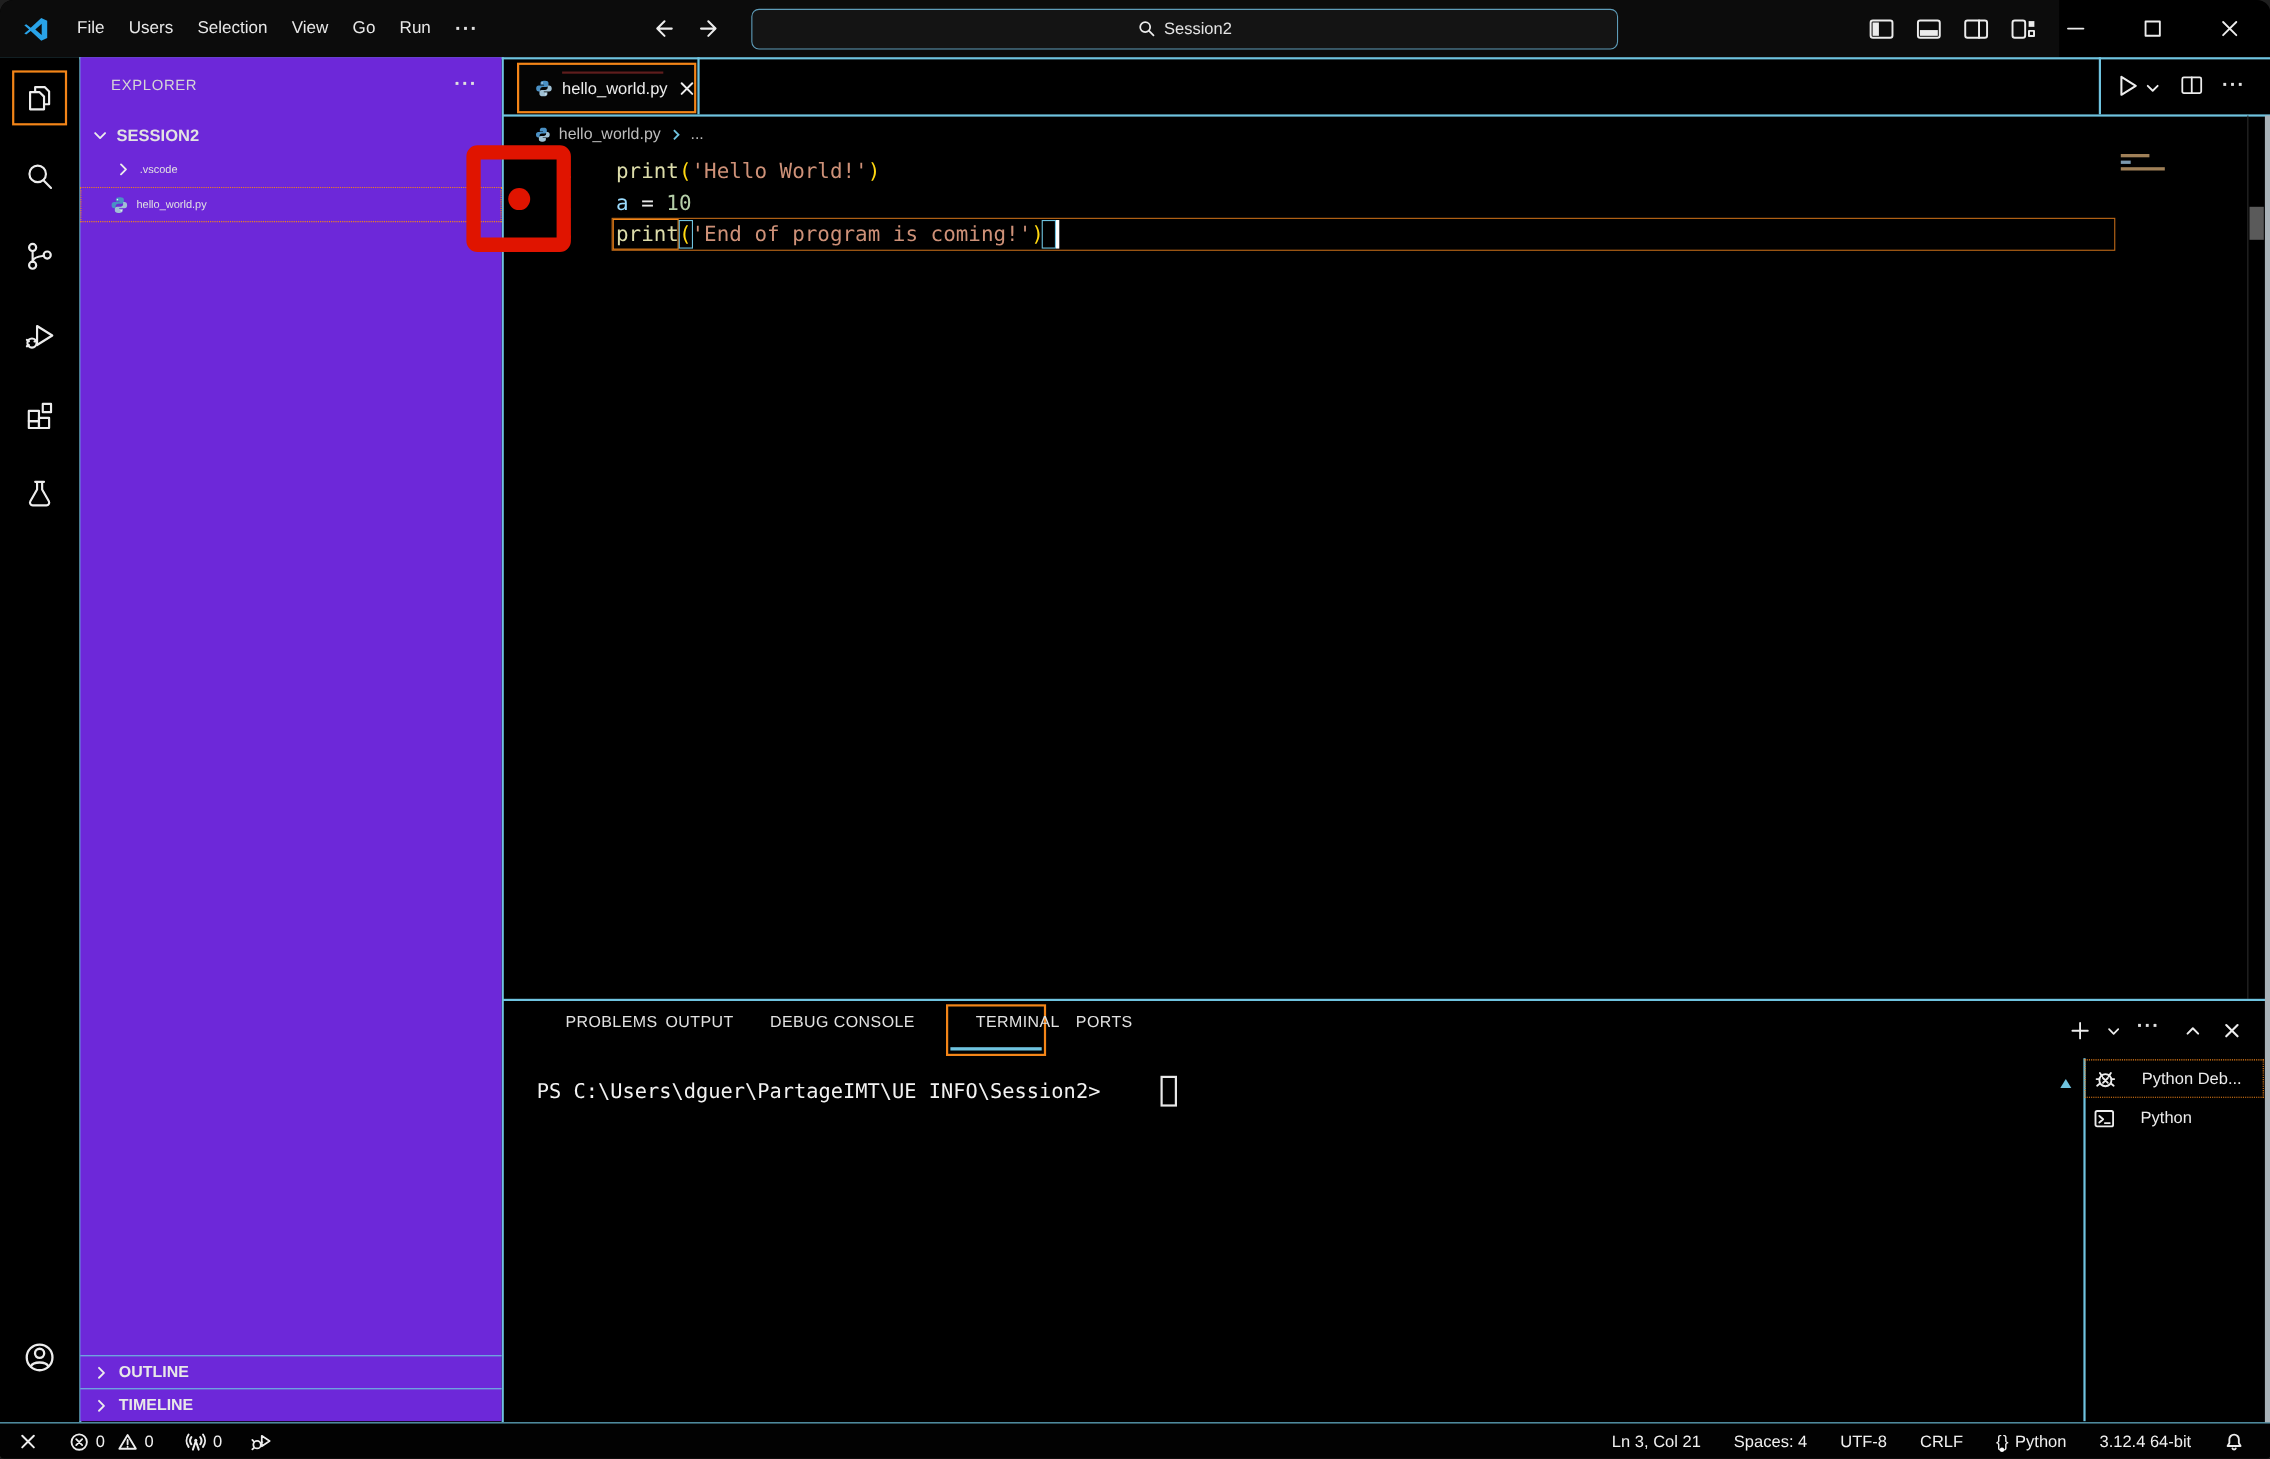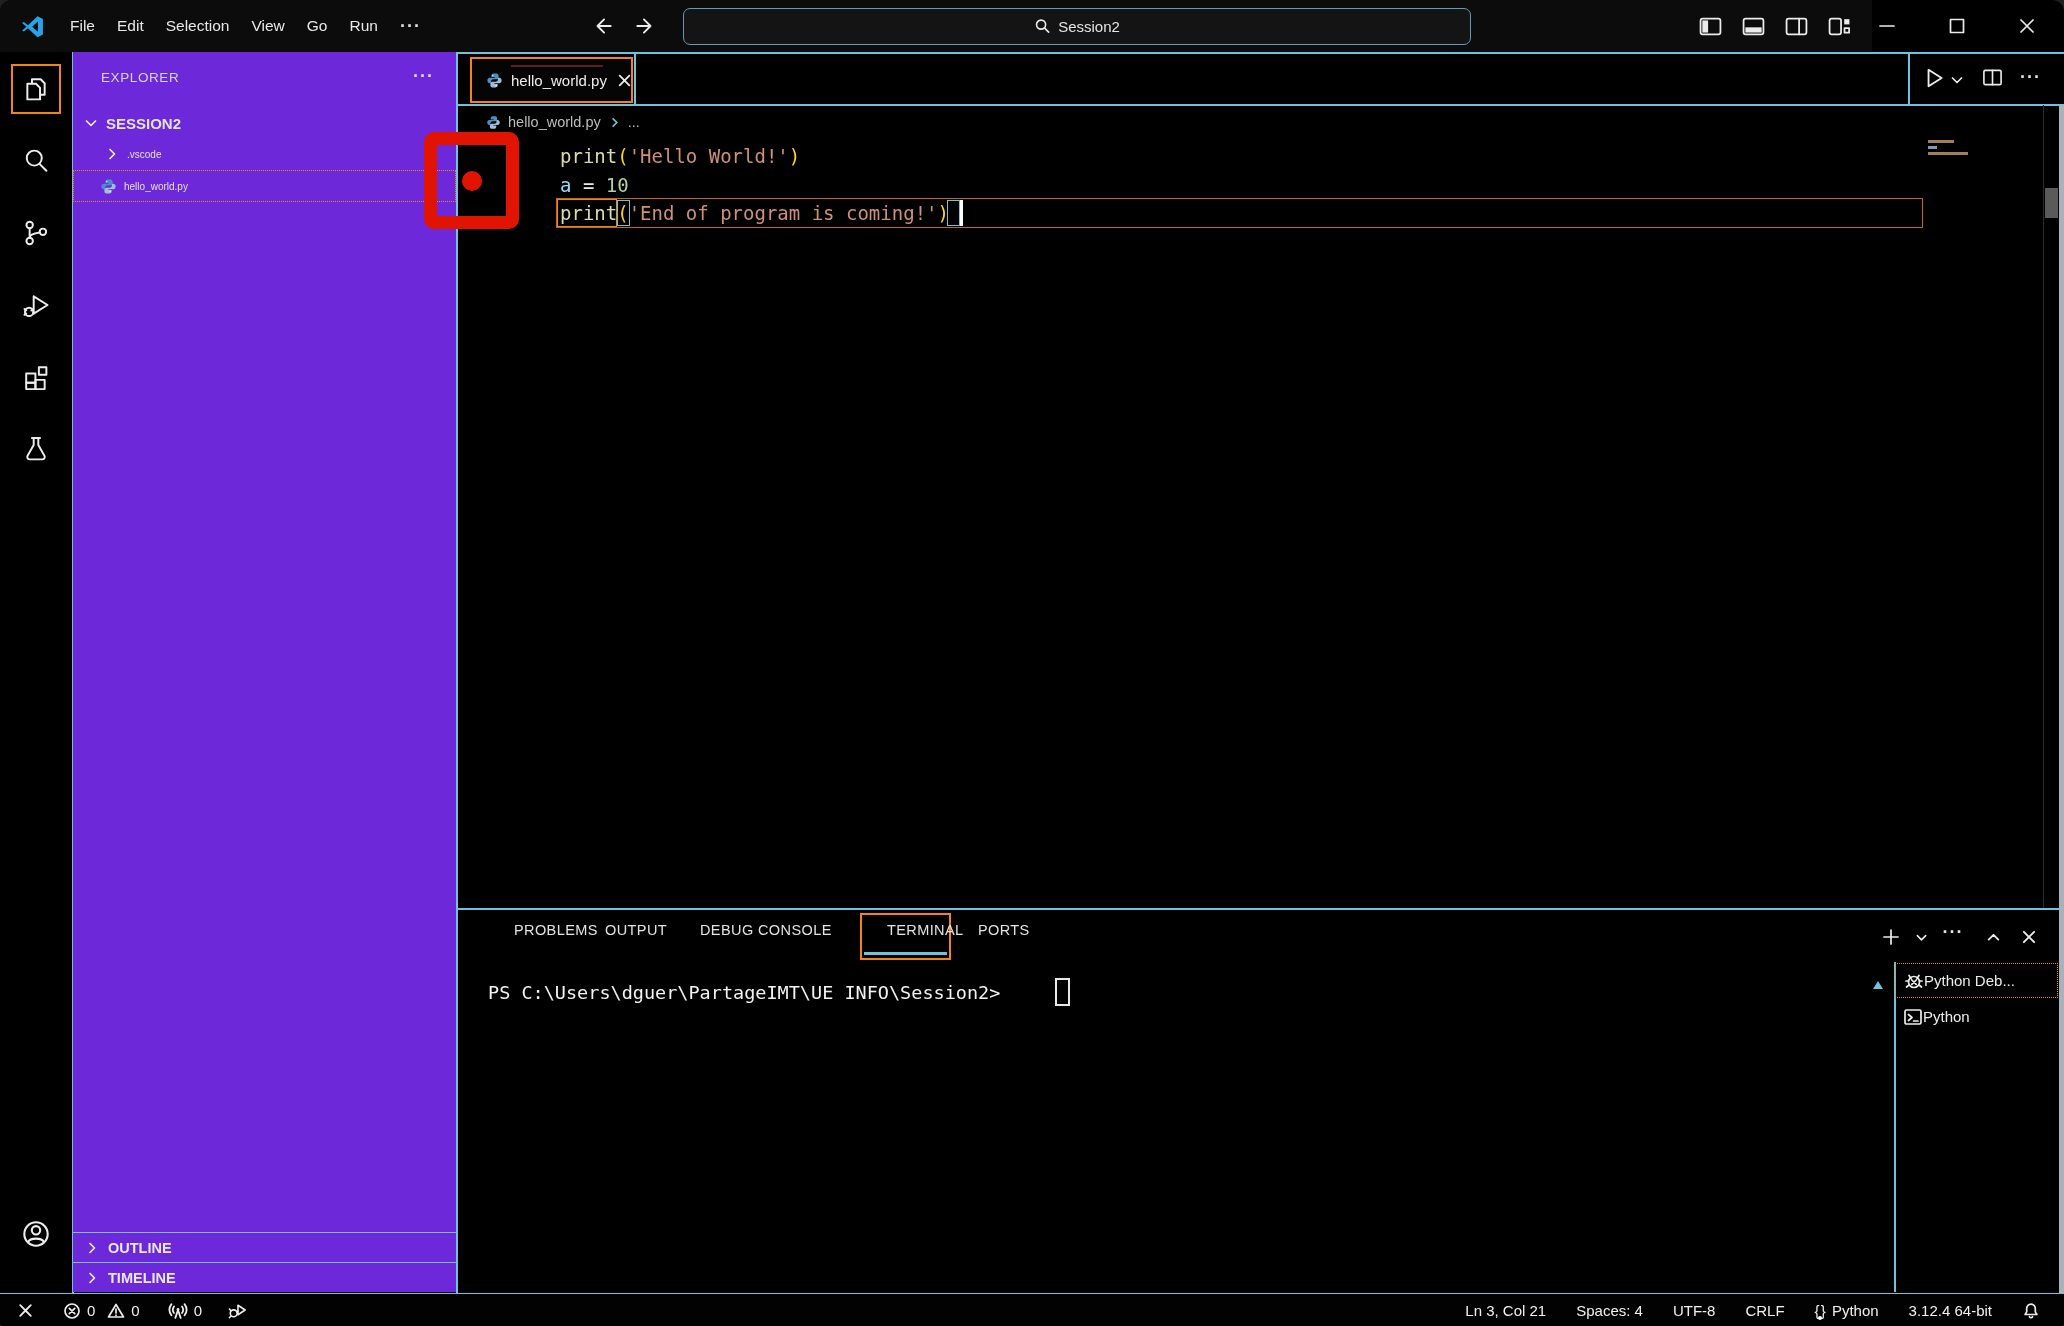--- a/index.html
+++ b/index.html
@@ -40,21 +40,21 @@
   .lnum{position:absolute;left:33px;width:30px;text-align:right;color:#8a8a8a;}
   .ltext{position:absolute;left:103px;white-space:pre;}
   .tok-fn{color:#dcdcaa;} .tok-br{color:#ffd710;} .tok-str{color:#ce9178;}
   .tok-var{color:#9cdcfe;} .tok-op{color:#e8e8e8;} .tok-num{color:#b5cea8;}
   .deco{position:absolute;box-sizing:border-box;}
   
   .ptab{position:absolute;top:922px;font-size:14.5px;letter-spacing:.4px;color:#e2e2e2;}
   .pact{position:absolute;top:922px;width:30px;height:30px;display:flex;align-items:center;justify-content:center;}
   .term{position:absolute;left:488px;top:978px;color:#f2f2f2;font-size:18.5px;font-family:"DejaVu Sans Mono","Liberation Mono",monospace;display:flex;align-items:center;gap:44px;}
   .term-cursor{display:inline-block;width:11px;height:24px;border:2px solid #e8e8e8;margin-left:11px;}
-  .tlist-row{position:absolute;left:1895px;width:163px;height:35px;display:flex;align-items:center;gap:0;font-size:15px;color:#ececec;box-sizing:border-box;padding-left:8px;}
+  .tlist-row{position:absolute;left:1895px;width:163px;height:35px;display:flex;align-items:center;gap:23px;font-size:15px;color:#ececec;box-sizing:border-box;padding-left:8px;}
   
   .statusbar{position:absolute;left:0;top:1293px;width:2064px;height:33px;background:#020202;border-top:1.5px solid #6fc3df;
              display:flex;align-items:center;font-size:15px;color:#f0f0f0;}
   .st-item{display:flex;align-items:center;gap:6px;white-space:nowrap;}
   .st-right{position:absolute;right:24px;top:0;height:33px;display:flex;align-items:center;gap:30px;}
   .braces{font-size:15px;position:relative;}
   .braces .bdot{position:absolute;left:50%;bottom:-1px;margin-left:-2px;width:4px;height:4px;border-radius:50%;background:#fff;}
   
   .anno-rect{position:absolute;left:424px;top:132px;width:95px;height:97px;border:13px solid #e01400;border-radius:10px;
              box-sizing:border-box;display:flex;align-items:center;justify-content:center;}
@@ -66,21 +66,21 @@
 
 <div class="win">
 
   <div class="titlebar">
     <span style="margin:0 14px 0 20px">
       <svg width="25" height="25" viewBox="0 0 24 24">
           <path fill="#29a3e8" d="M16.8 2.2 7.6 10.7 3.7 7.7 2 8.6l4.2 3.6L2 15.8l1.7.9 3.9-3 9.2 8.5 5.2-2.5V4.7L16.8 2.2zm.4 5.1v9.8l-5.6-4.9 5.6-4.9z"></path>
         </svg>
     </span>
     <span class="menu">File</span>
-    <span class="menu">Edit</span>
+    <span class="menu">Users</span>
     <span class="menu">Selection</span>
     <span class="menu">View</span>
     <span class="menu">Go</span>
     <span class="menu">Run</span>
     <span class="menu dots">···</span>
 
     <span class="navarrow" style="left:588px">
       <svg class="ico" width="22" height="22" viewBox="0 0 20 20">
           <path d="M11 4 5 10l6 6M5 10h12"></path>
         </svg>

